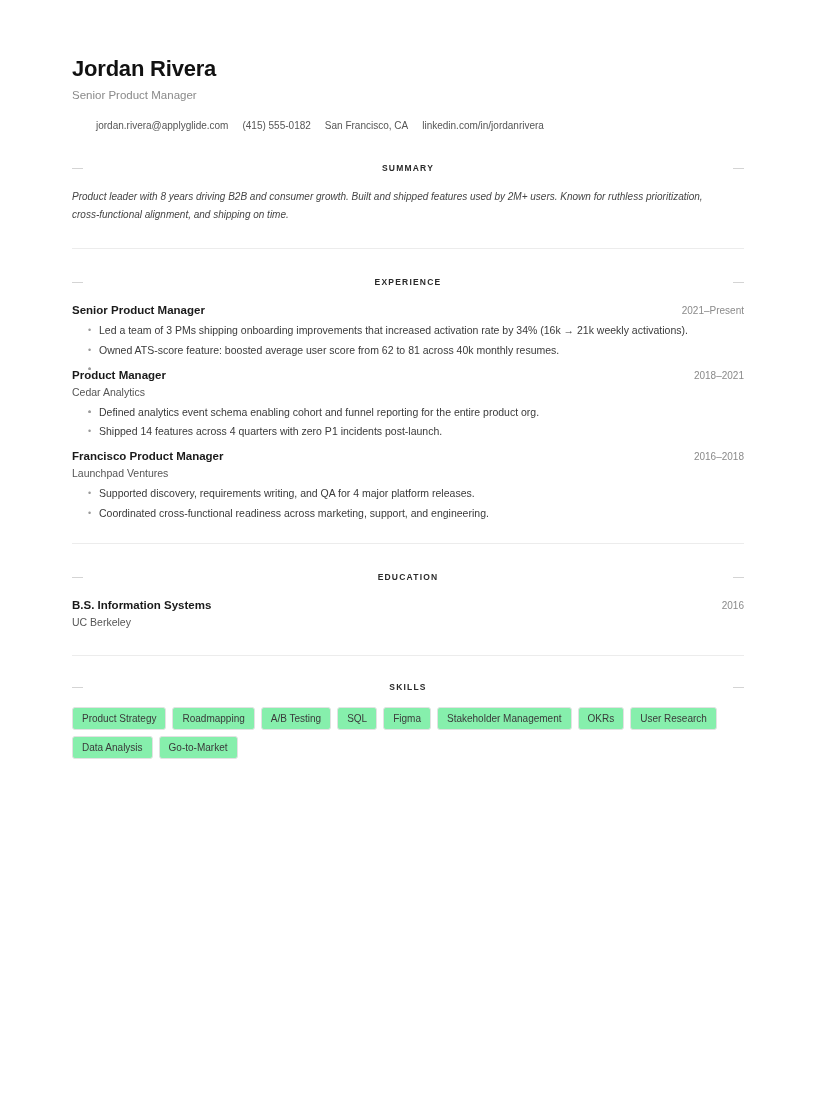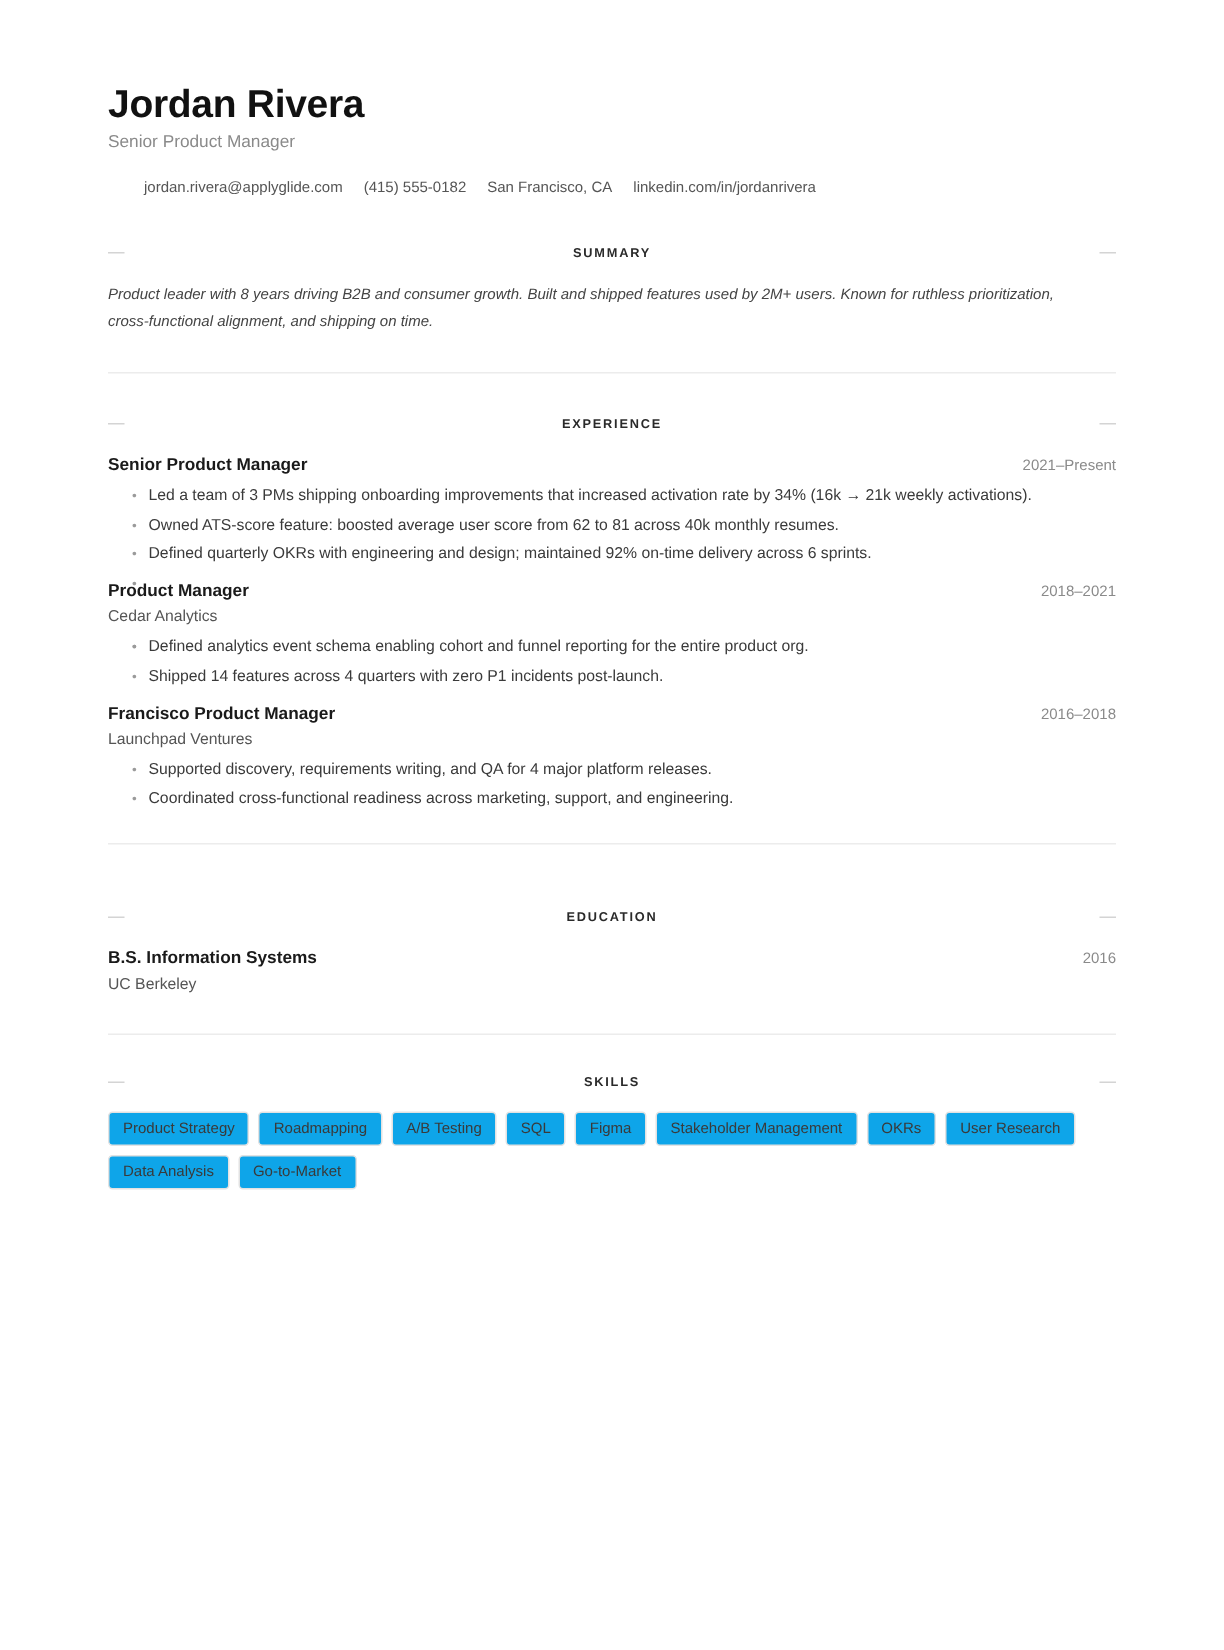--- a/index.html
+++ b/index.html
@@ -10,21 +10,21 @@
       font-family: "Liberation Sans", sans-serif;
       color: #1a1a1a;
     }
     .page {
       position: relative;
       width: 816px;
       height: 1100px;
       padding: 56px 72px 0 72px;
     }
     .name {
-      font-size: 26px;
+      font-size: 22px;
       font-weight: bold;
       color: #111111;
       line-height: 26px;
       letter-spacing: -0.2px;
     }
     .headline {
       margin-top: 6px;
       font-size: 11.5px;
       color: #8a8a8a;
       line-height: 14px;
@@ -122,21 +122,21 @@
       gap: 6px 6px;
       width: 672px;
     }
     .chip {
       display: inline-block;
       padding: 5px 9px;
       height: 23px;
       font-size: 10px;
       line-height: 12px;
       color: #3a3a3a;
-      background: #0ea5e9;
+      background: #86efac;
       border: 1px solid #e2e2e2;
       border-radius: 3px;
     }
   </style>
 </head>
 <body>
 
 <div class="page">
 
   <div>
@@ -169,21 +169,21 @@
     </div>
 
     <div style="margin-top:14px;">
       <div class="job-head">
         <span class="job-title">Senior Product Manager</span>
         <span class="job-dates">2021–Present</span>
       </div>
       <ul class="bullets" style="margin-top:7px;">
         <li><span class="dot">•</span><span>Led a team of 3 PMs shipping onboarding improvements that increased activation rate by 34% (16k → 21k weekly activations).</span></li>
         <li><span class="dot">•</span><span>Owned ATS-score feature: boosted average user score from 62 to 81 across 40k monthly resumes.</span></li>
-        <li><span class="dot">•</span><span>Defined quarterly OKRs with engineering and design; maintained 92% on-time delivery across 6 sprints.</span></li>
+        <li><span class="dot">•</span></li>
         <li><span class="dot">•</span></li>
       </ul>
     </div>
 
     <div style="margin-top:11px;">
       <div class="job-head">
         <span class="job-title">Product Manager</span>
         <span class="job-dates">2018–2021</span>
       </div>
       <div class="company">Cedar Analytics</div>
@@ -202,21 +202,21 @@
       <div class="company">Launchpad Ventures</div>
       <ul class="bullets" style="margin-top:7px;">
         <li><span class="dot">•</span><span>Supported discovery, requirements writing, and QA for 4 major platform releases.</span></li>
         <li><span class="dot">•</span><span>Coordinated cross-functional readiness across marketing, support, and engineering.</span></li>
       </ul>
     </div>
   </div>
 
   <div class="divider" style="margin-top:23px;"></div>
 
-  <div style="margin-top:41px;">
+  <div style="margin-top:26px;">
     <div class="section-head">
       <span class="dash left"></span>
       <span class="section-title">EDUCATION</span>
       <span class="dash right"></span>
     </div>
     <div style="margin-top:14px;">
       <div class="job-head">
         <span class="job-title">B.S. Information Systems</span>
         <span class="job-dates">2016</span>
       </div>

